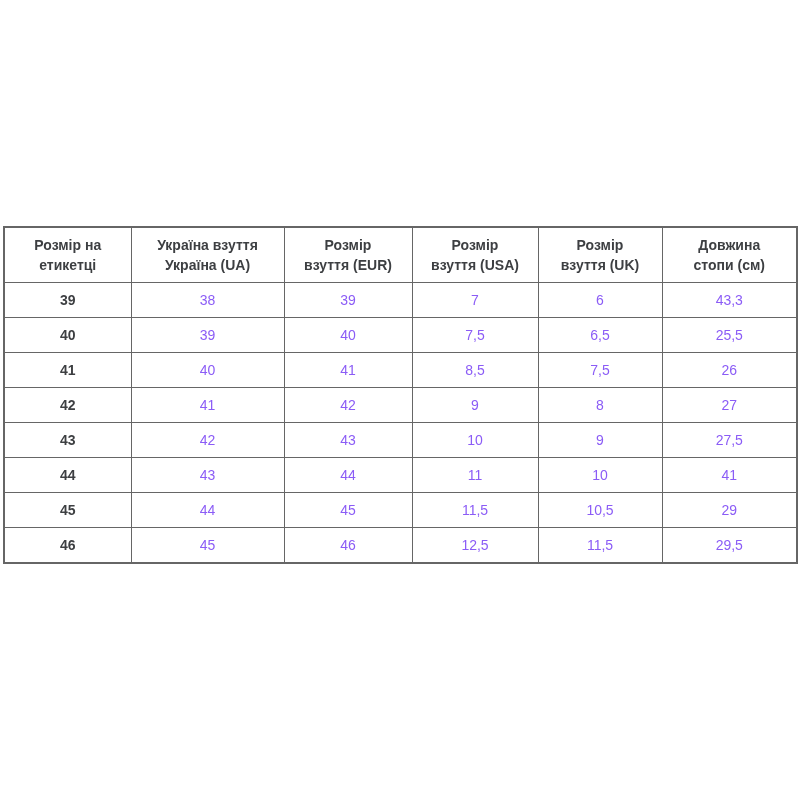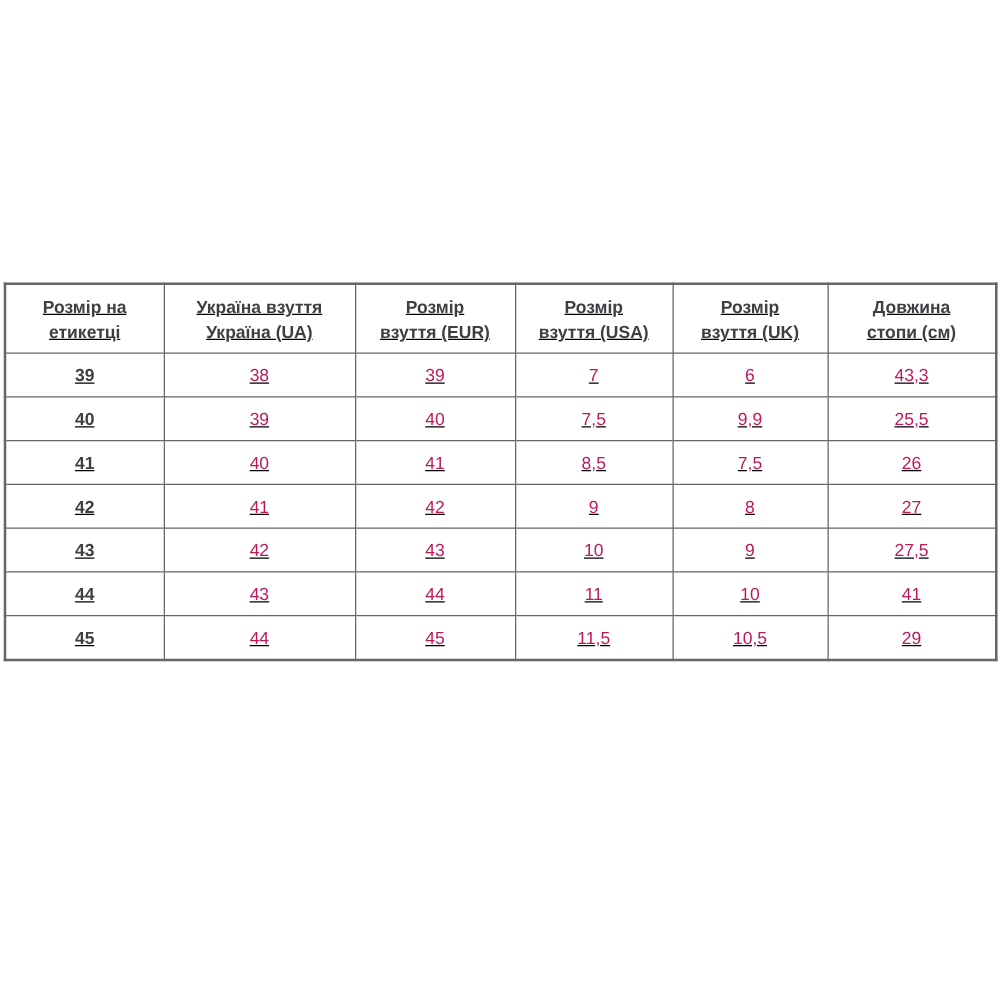--- a/index.html
+++ b/index.html
@@ -16,41 +16,40 @@
     overflow: hidden;
   }
   table.size-table {
     position: absolute;
     left: 3px;
     top: 226px;
     width: 793px;
     border-collapse: collapse;
     table-layout: fixed;
     border: 2px solid #666666;
-    text-decoration: underline;
   }
   table.size-table th,
   table.size-table td {
     border: 1px solid #666666;
     text-align: center;
     vertical-align: middle;
     padding: 0 4px;
     font-size: 14px;
   }
   table.size-table th {
     height: 54px;
     font-weight: bold;
     color: #3d3f42;
     line-height: 20px;
     white-space: pre-line;
   }
   table.size-table td {
     height: 34px;
     font-weight: normal;
-    color: #be185d;
+    color: #8b5cf6;
   }
   table.size-table td.label-col {
     font-weight: bold;
     color: #3d3f42;
   }
 </style>
 </head>
 <body>
 
 <div class="page">
@@ -86,21 +85,21 @@
         <td>39</td>
         <td>7</td>
         <td>6</td>
         <td>43,3</td>
       </tr>
       <tr>
         <td class="label-col">40</td>
         <td>39</td>
         <td>40</td>
         <td>7,5</td>
-        <td>9,9</td>
+        <td>6,5</td>
         <td>25,5</td>
       </tr>
       <tr>
         <td class="label-col">41</td>
         <td>40</td>
         <td>41</td>
         <td>8,5</td>
         <td>7,5</td>
         <td>26</td>
       </tr>
@@ -129,15 +128,23 @@
         <td>41</td>
       </tr>
       <tr>
         <td class="label-col">45</td>
         <td>44</td>
         <td>45</td>
         <td>11,5</td>
         <td>10,5</td>
         <td>29</td>
       </tr>
+      <tr>
+        <td class="label-col">46</td>
+        <td>45</td>
+        <td>46</td>
+        <td>12,5</td>
+        <td>11,5</td>
+        <td>29,5</td>
+      </tr>
     </tbody>
   </table>
 </div>
 
 </body></html>

